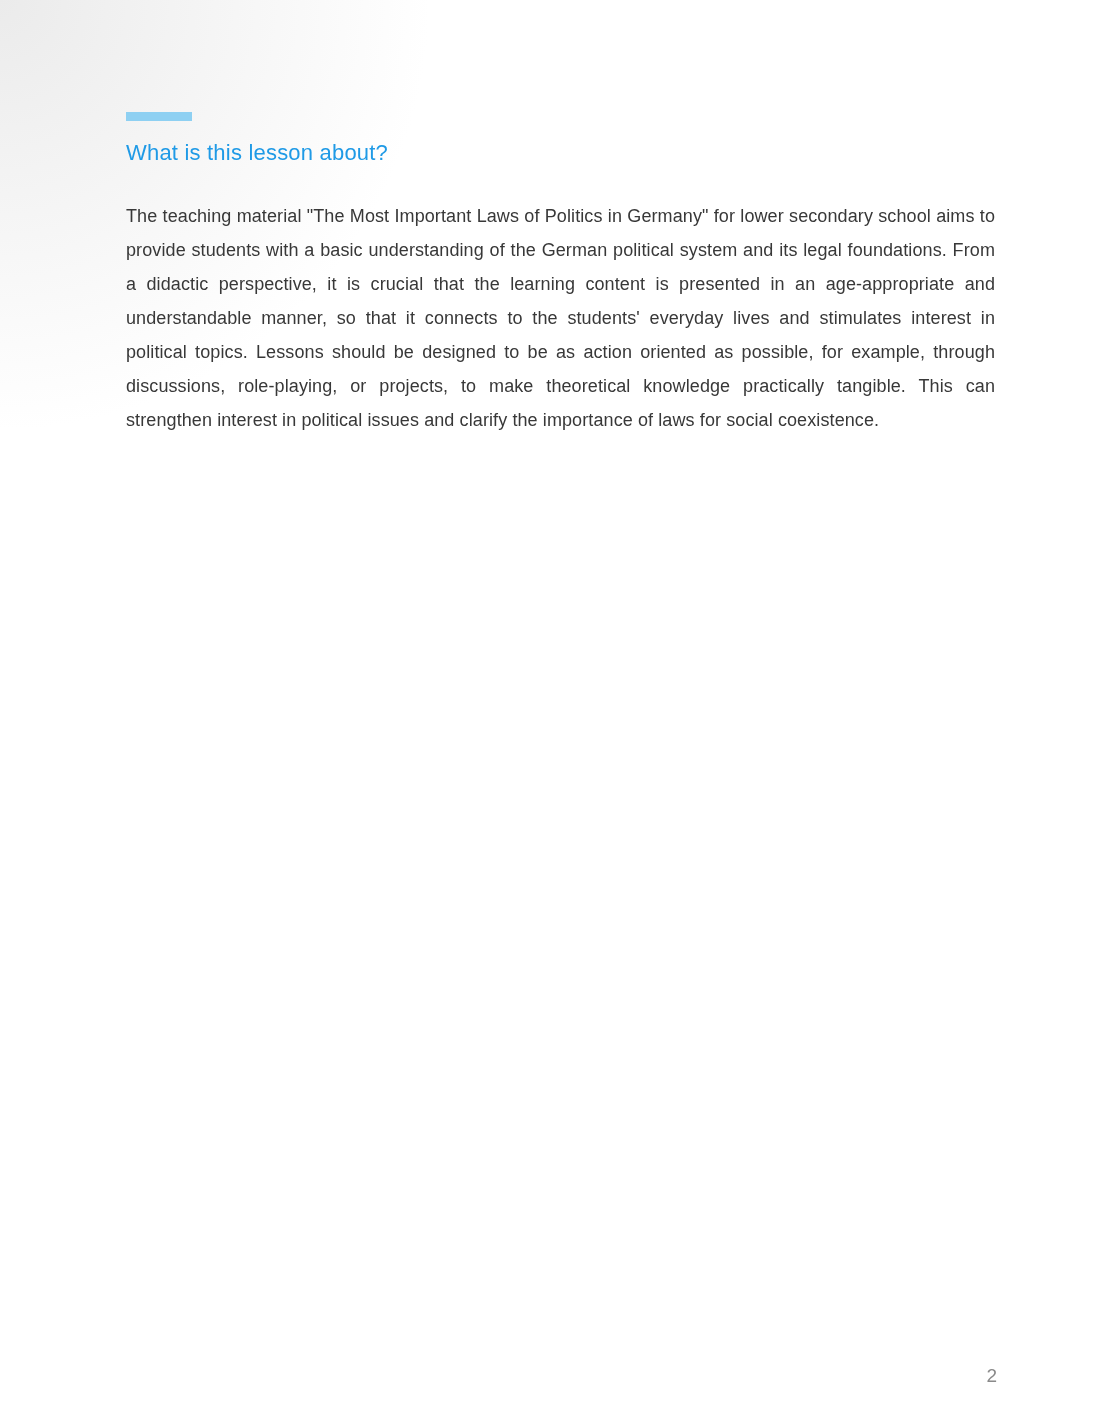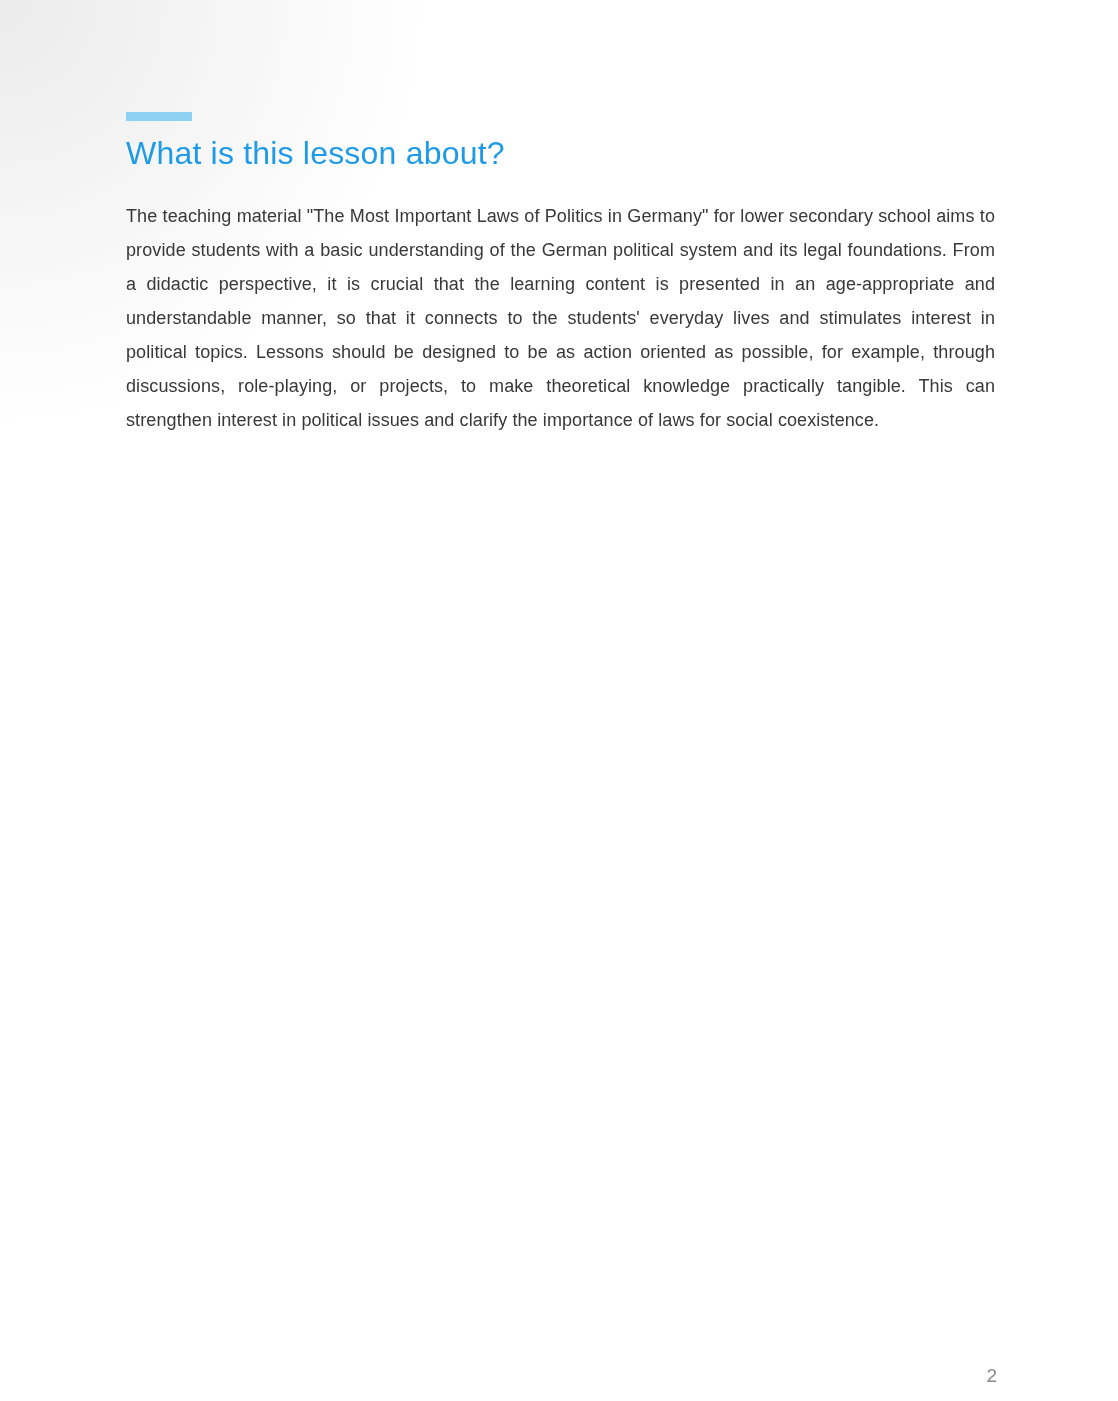--- a/index.html
+++ b/index.html
@@ -29,21 +29,21 @@
 
   .accent-bar {
     width: 66px;
     height: 9px;
     background: #8ed0f2;
     margin-bottom: 12px;
   }
 
   .title {
     color: #1f9ae6;
-    font-size: 32px;
+    font-size: 22px;
     font-weight: 400;
     line-height: 40px;
     letter-spacing: 0.2px;
   }
 
   .body-paragraph {
     margin-top: 26px;
     color: #383838;
     font-size: 18px;
     line-height: 34px;

